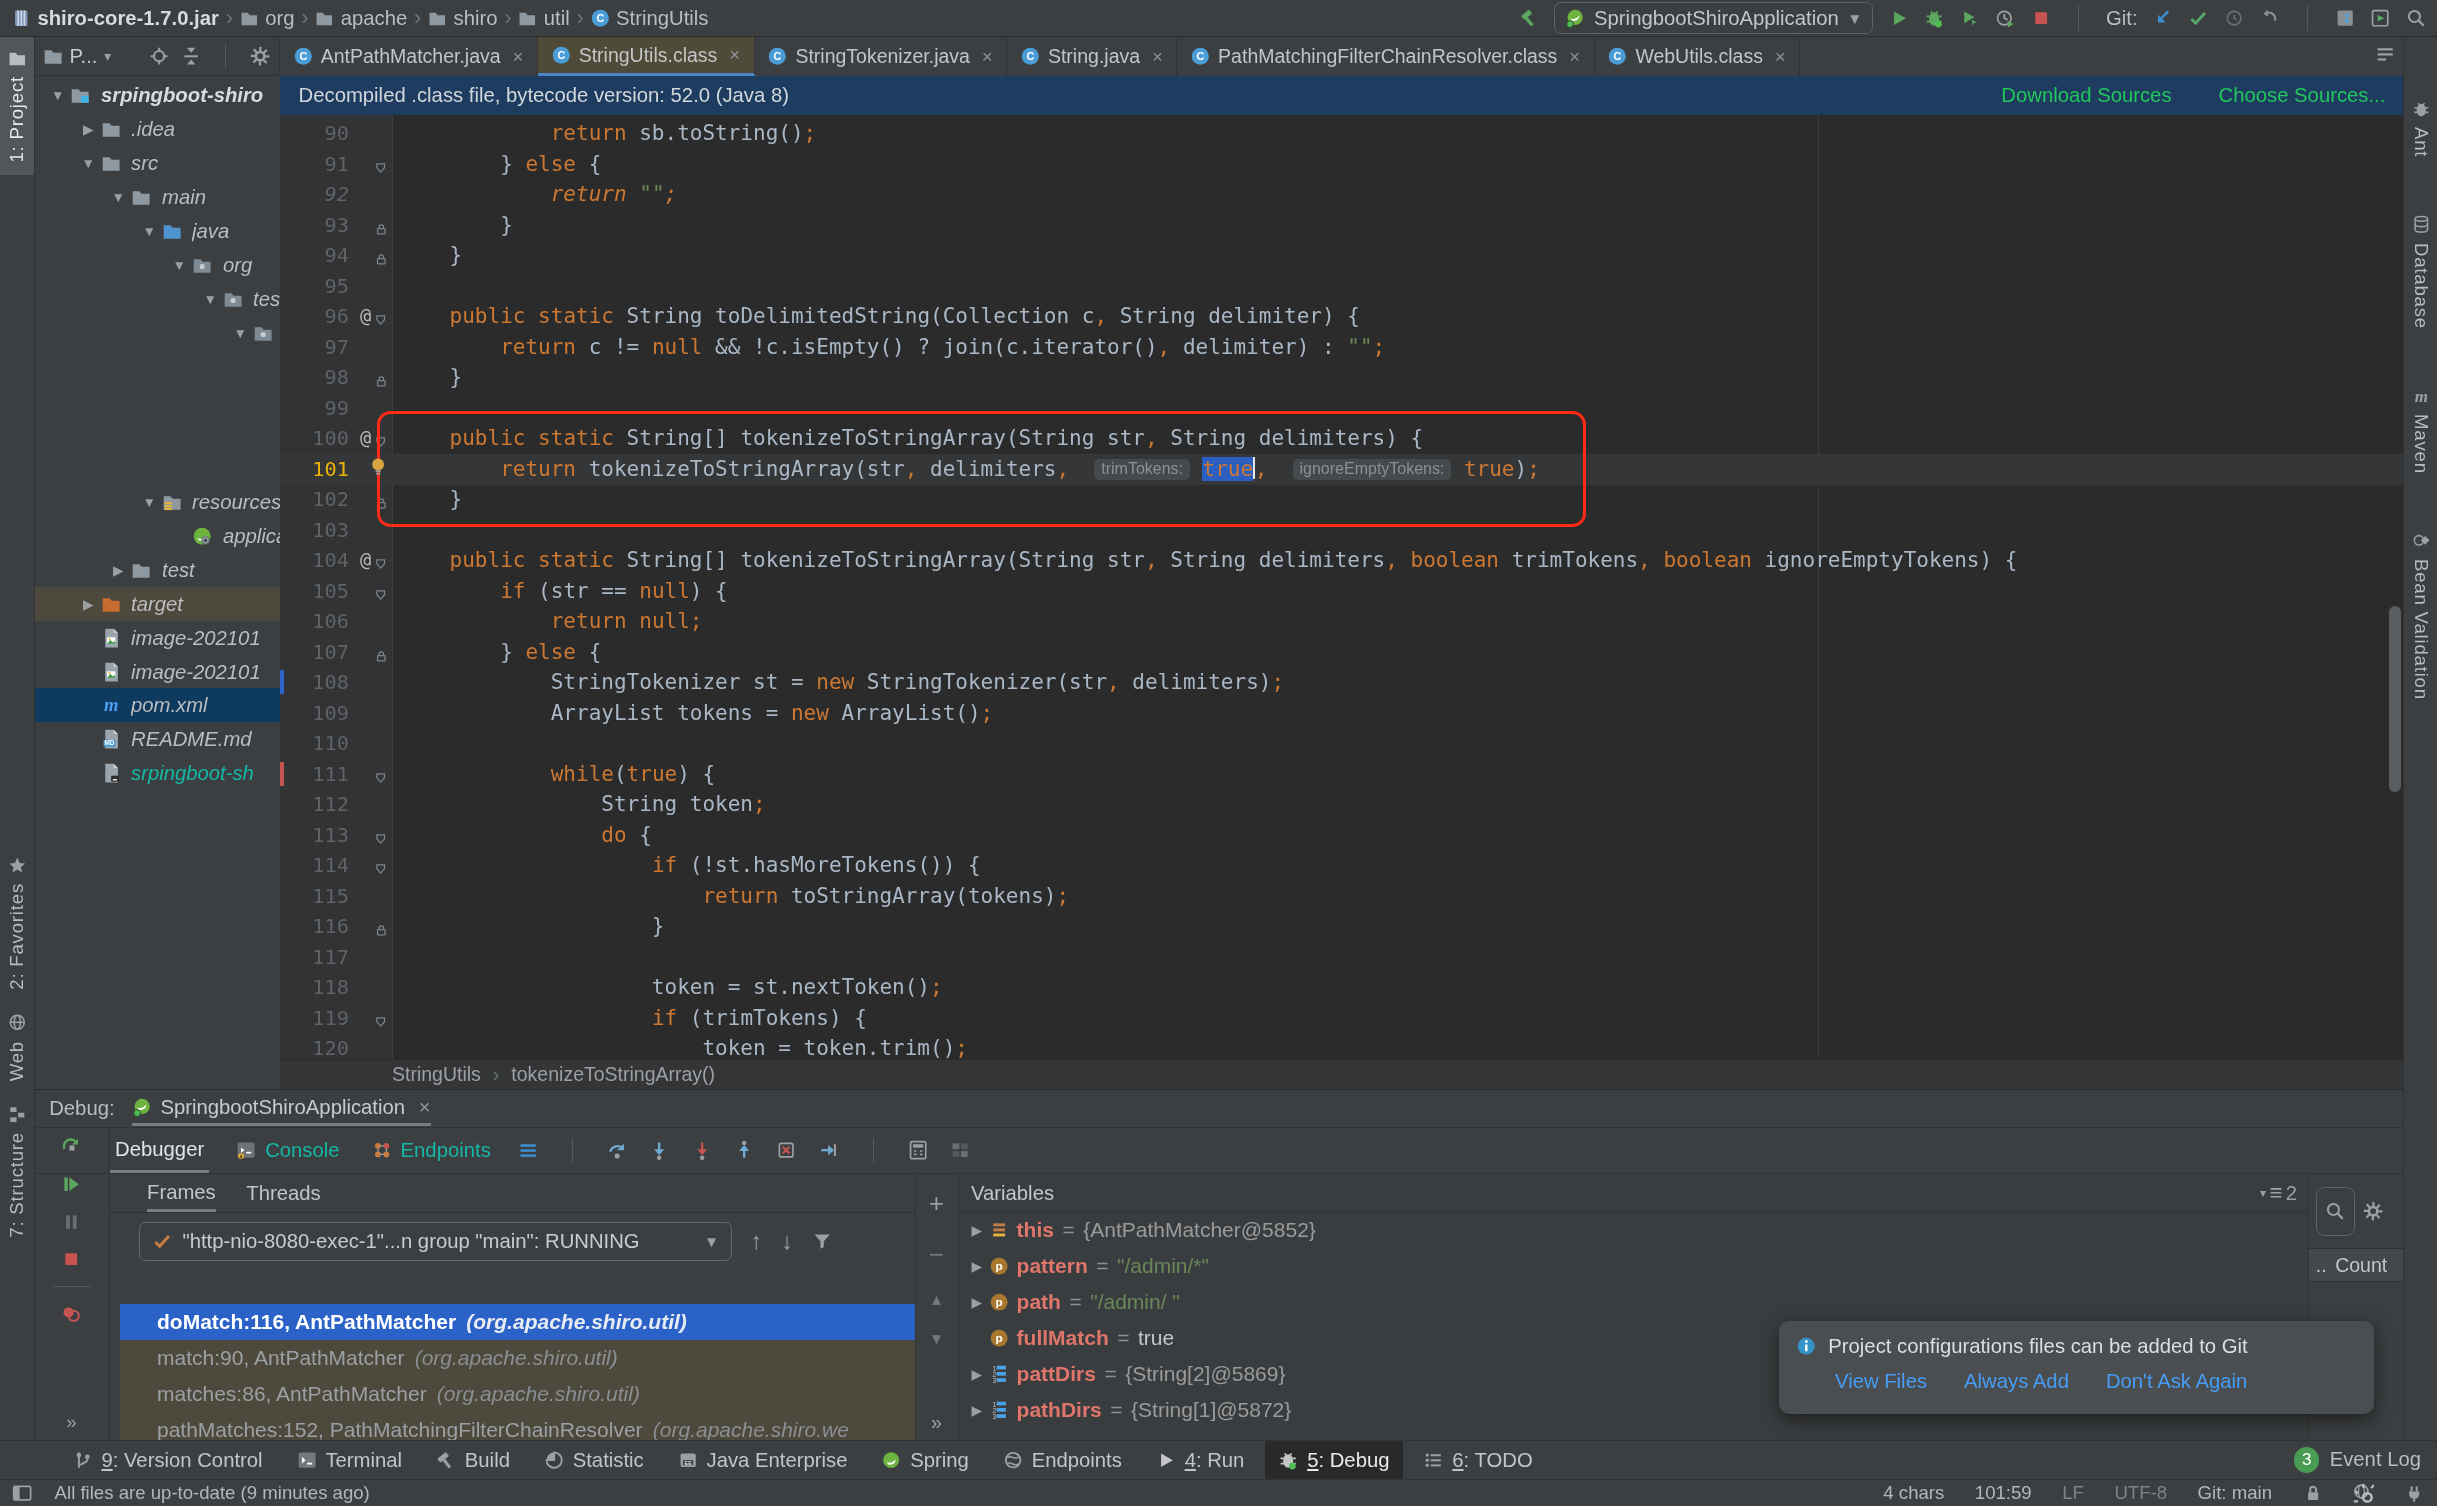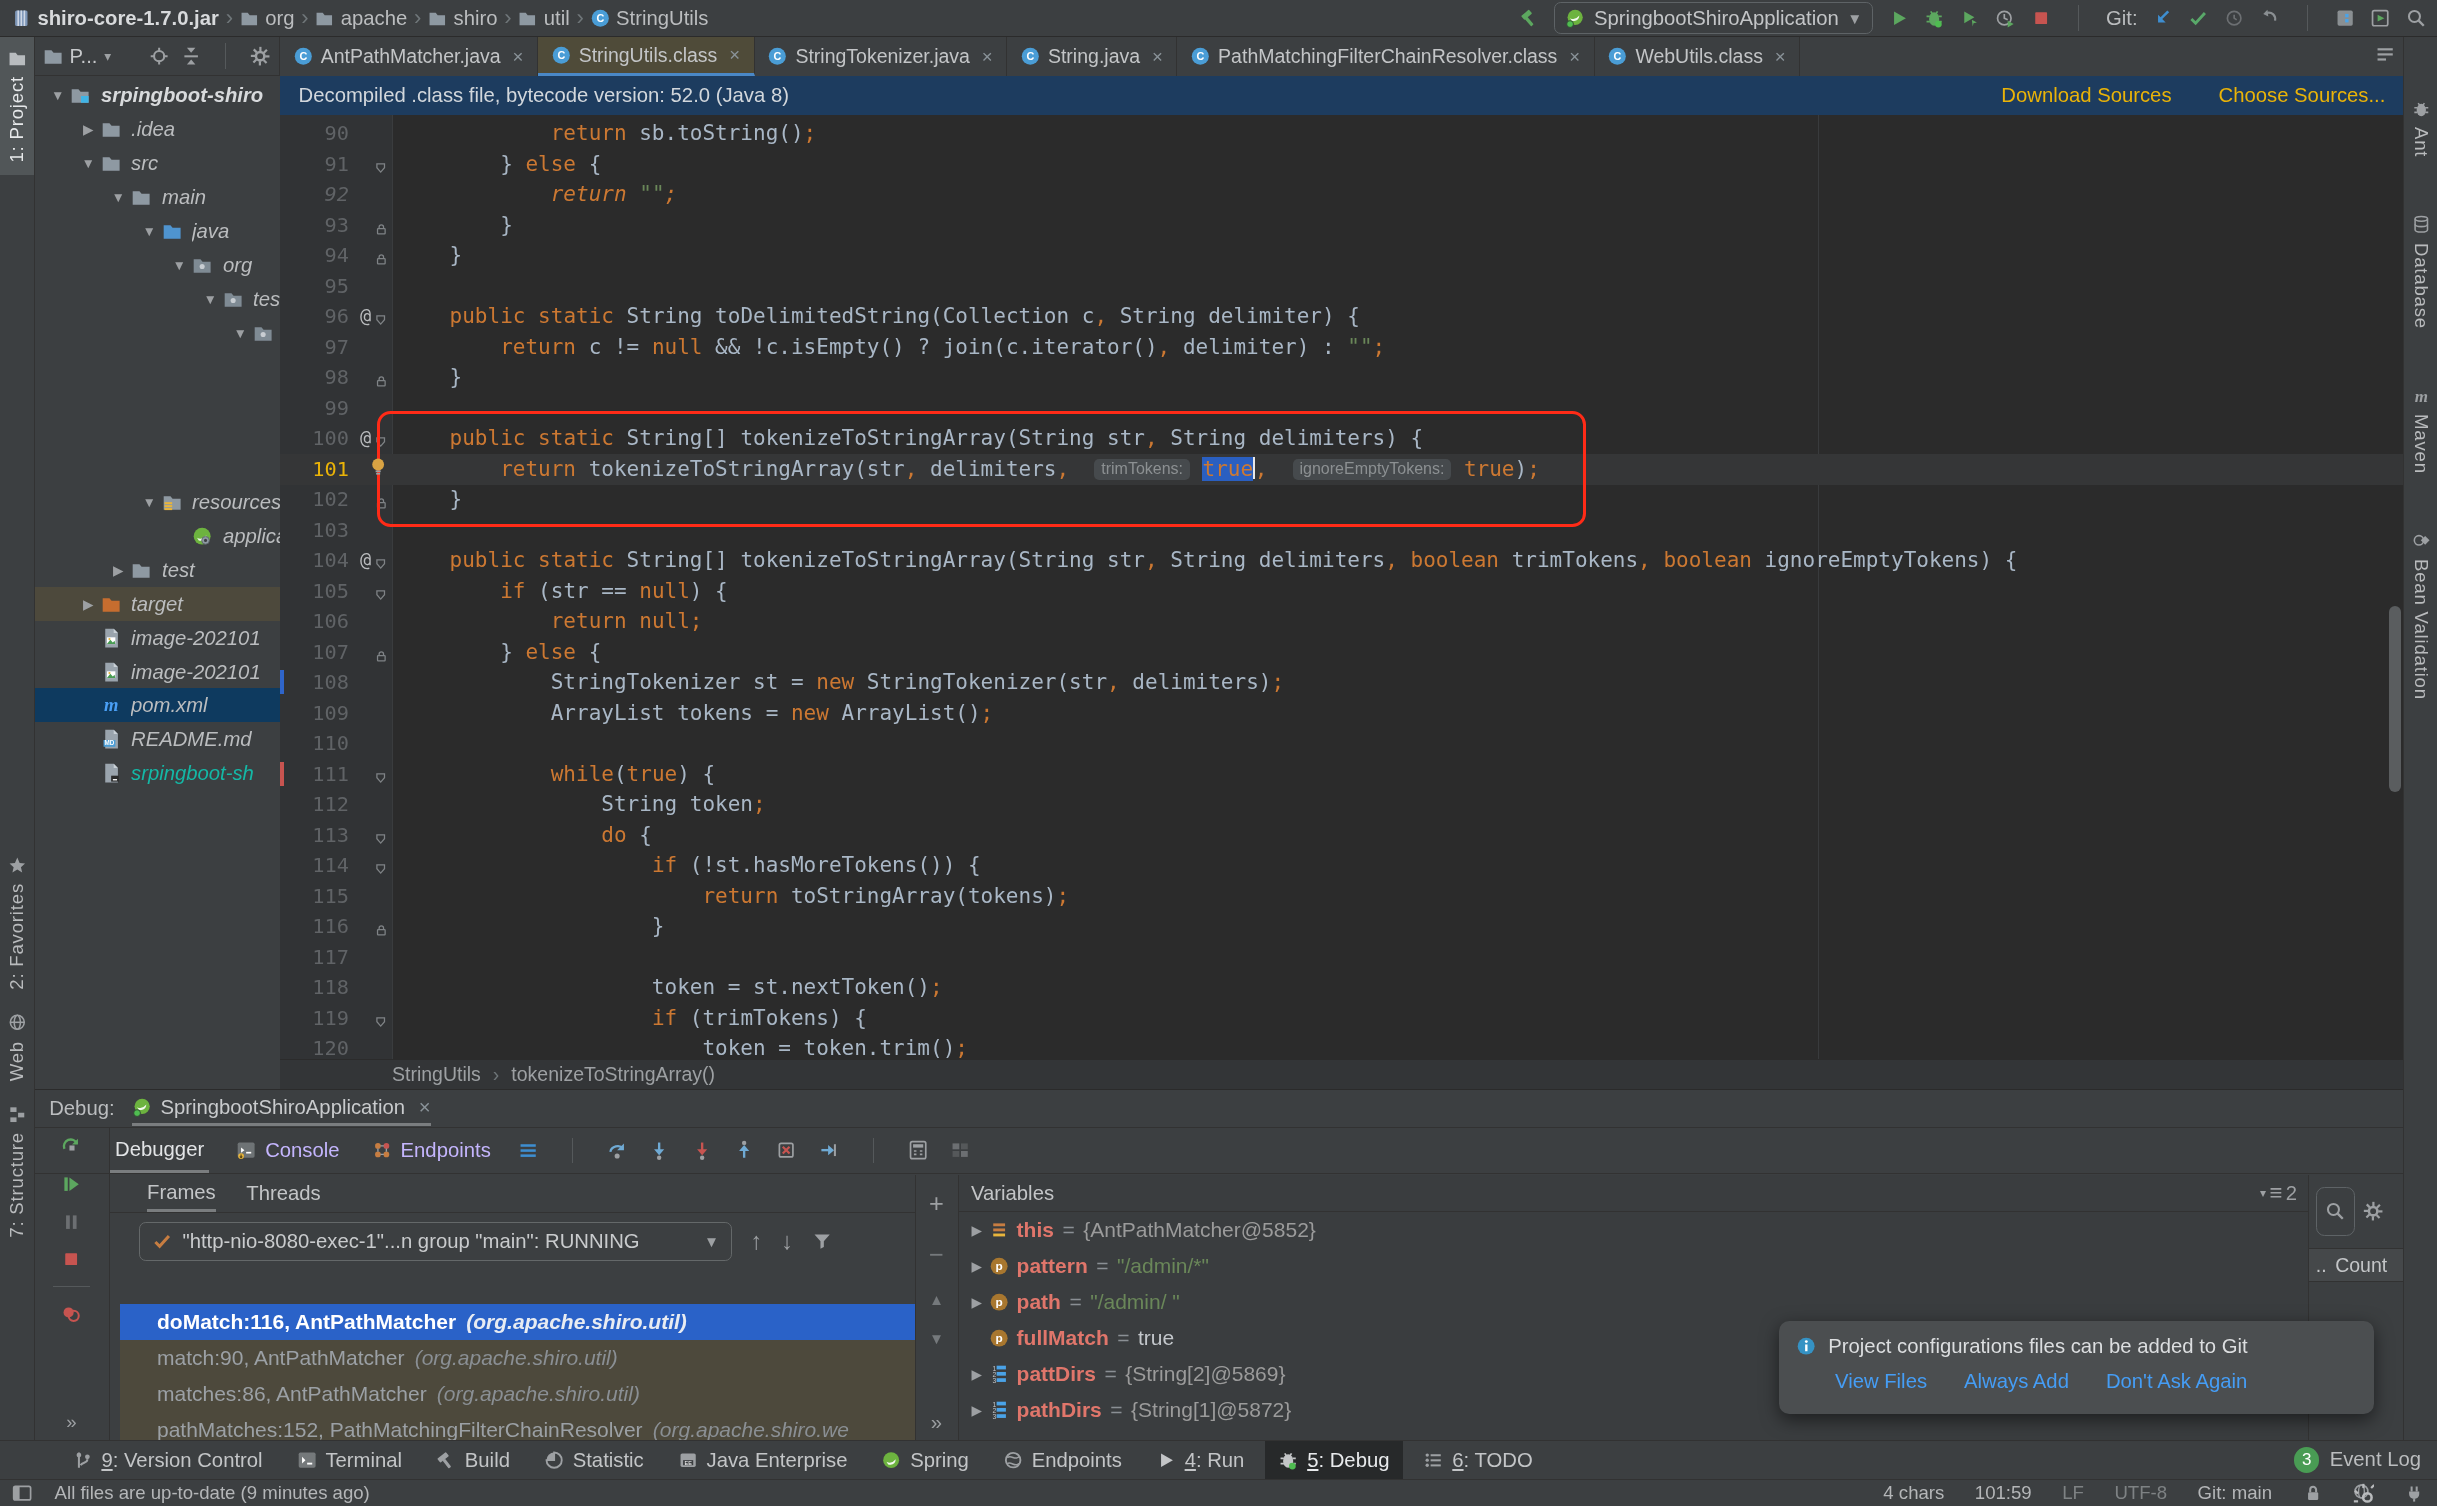--- a/index.html
+++ b/index.html
@@ -49,21 +49,21 @@
   .editor{position:absolute;left:280px;top:76px;width:2124px;height:1013px;background:#2b2b2b;z-index:3;}
   .tabsrow{position:absolute;left:280px;top:37px;width:2124px;height:39px;background:#3c3f41;display:flex;align-items:flex-end;z-index:5;}
   .tab{display:flex;align-items:center;gap:8.5px;height:39px;padding:0 13.6px;border-right:0.8px solid #323232;
        color:#c3c5c7;font-size:19.5px;box-sizing:border-box;}
   .tab .x{color:#8a9399;font-size:18.6px;margin-left:3.4px;}
   .tab.active{background:#4f4b39;border-bottom:3.4px solid #4a88c7;padding-bottom:0;}
   .tab-end{margin-left:auto;margin-right:8.5px;color:#9da0a3;align-self:center;}
   .banner{position:absolute;left:0;top:0;width:100%;height:39px;background:#1d3c5f;display:flex;align-items:center;
           padding:0 18.6px;box-sizing:border-box;color:#d2d7dc;font-size:20.3px;}
   .banner .acts{margin-left:auto;display:flex;gap:47px;}
-  .banner .lnk{color:#eab308;}
+  .banner .lnk{color:#22c55e;}
   .code{position:absolute;left:0;top:39px;width:100%;height:944px;overflow:hidden;
         font-family:"DejaVu Sans Mono",monospace;font-size:21px;}
   .gutter-bg{position:absolute;left:0;top:0;width:112px;height:100%;background:#313335;border-right:0.8px solid #3a3c3e;}
   .cl{position:absolute;left:0;width:100%;height:30.5px;line-height:30.5px;white-space:pre;}
   .cl.cur{background:#353637;}
   .cl .num{position:absolute;left:0;width:69px;text-align:right;color:#606366;font-size:20.3px;}
   .cl.cur .num{color:#eab308;}
   .cl .ann{position:absolute;left:80px;color:#bbbdbf;font-size:18.6px;}
   .cl .mark{position:absolute;left:95px;top:6px;}
   .cl .src{position:absolute;left:119px;}
@@ -80,21 +80,21 @@
   .ebc{position:absolute;left:0;bottom:0;width:100%;height:30.5px;background:#333537;border-top:0.8px solid #2b2b2b;
        display:flex;align-items:center;gap:12px;padding-left:112px;box-sizing:border-box;color:#9da0a3;font-size:19.5px;}
 
   
   .debug{position:absolute;left:34px;top:1089px;width:2370px;height:351px;background:#3c3f41;border-top:0.8px solid #2b2b2b;z-index:4;}
   .dbg-header{position:absolute;left:0;top:0;width:100%;height:37px;display:flex;align-items:center;gap:17px;padding-left:15.2px;box-sizing:border-box;}
   .session{display:flex;align-items:center;gap:8.5px;height:34px;border-bottom:3.4px solid #7a7d7f;box-sizing:border-box;color:#c9cbcd;}
   .session .x{color:#8a9399;margin-left:5.1px;}
   .dbg-toolbar{position:absolute;left:0;top:37px;width:100%;height:47px;border-top:0.8px solid #323232;border-bottom:0.8px solid #323232;
                display:flex;align-items:center;gap:22px;padding-left:76px;box-sizing:border-box;}
-  .dtab{display:flex;align-items:center;gap:8.5px;height:44px;padding:0 5.1px;color:#c4b5fd;box-sizing:border-box;}
+  .dtab{display:flex;align-items:center;gap:8.5px;height:44px;padding:0 5.1px;color:#14b8a6;box-sizing:border-box;}
   .dtab.active{border-bottom:3.4px solid #7a7d7f;color:#e2e4e6;}
   .dbg-left{position:absolute;left:0;top:37px;bottom:0;width:76px;border-right:0.8px solid #323232;
             display:flex;flex-direction:column;align-items:center;gap:17px;padding-top:10.2px;box-sizing:border-box;}
   .dbg-left .hsep{width:37px;height:0.8px;background:#55595b;}
   .dbg-left .more{margin-top:auto;margin-bottom:8.5px;color:#9da0a3;font-size:18.6px;}
   .frames{position:absolute;left:76px;top:85px;width:805px;bottom:0;border-right:0.8px solid #323232;overflow:hidden;}
   .ftabs{display:flex;gap:30.5px;height:37px;align-items:center;padding-left:37px;border-bottom:0.8px solid #323232;}
   .ftab{color:#c3c5c7;height:37px;display:flex;align-items:center;box-sizing:border-box;}
   .ftab.active{border-bottom:3.4px solid #7a7d7f;}
   .threadrow{display:flex;align-items:center;gap:18.6px;padding:8.5px 12px 6.8px 29px;}

